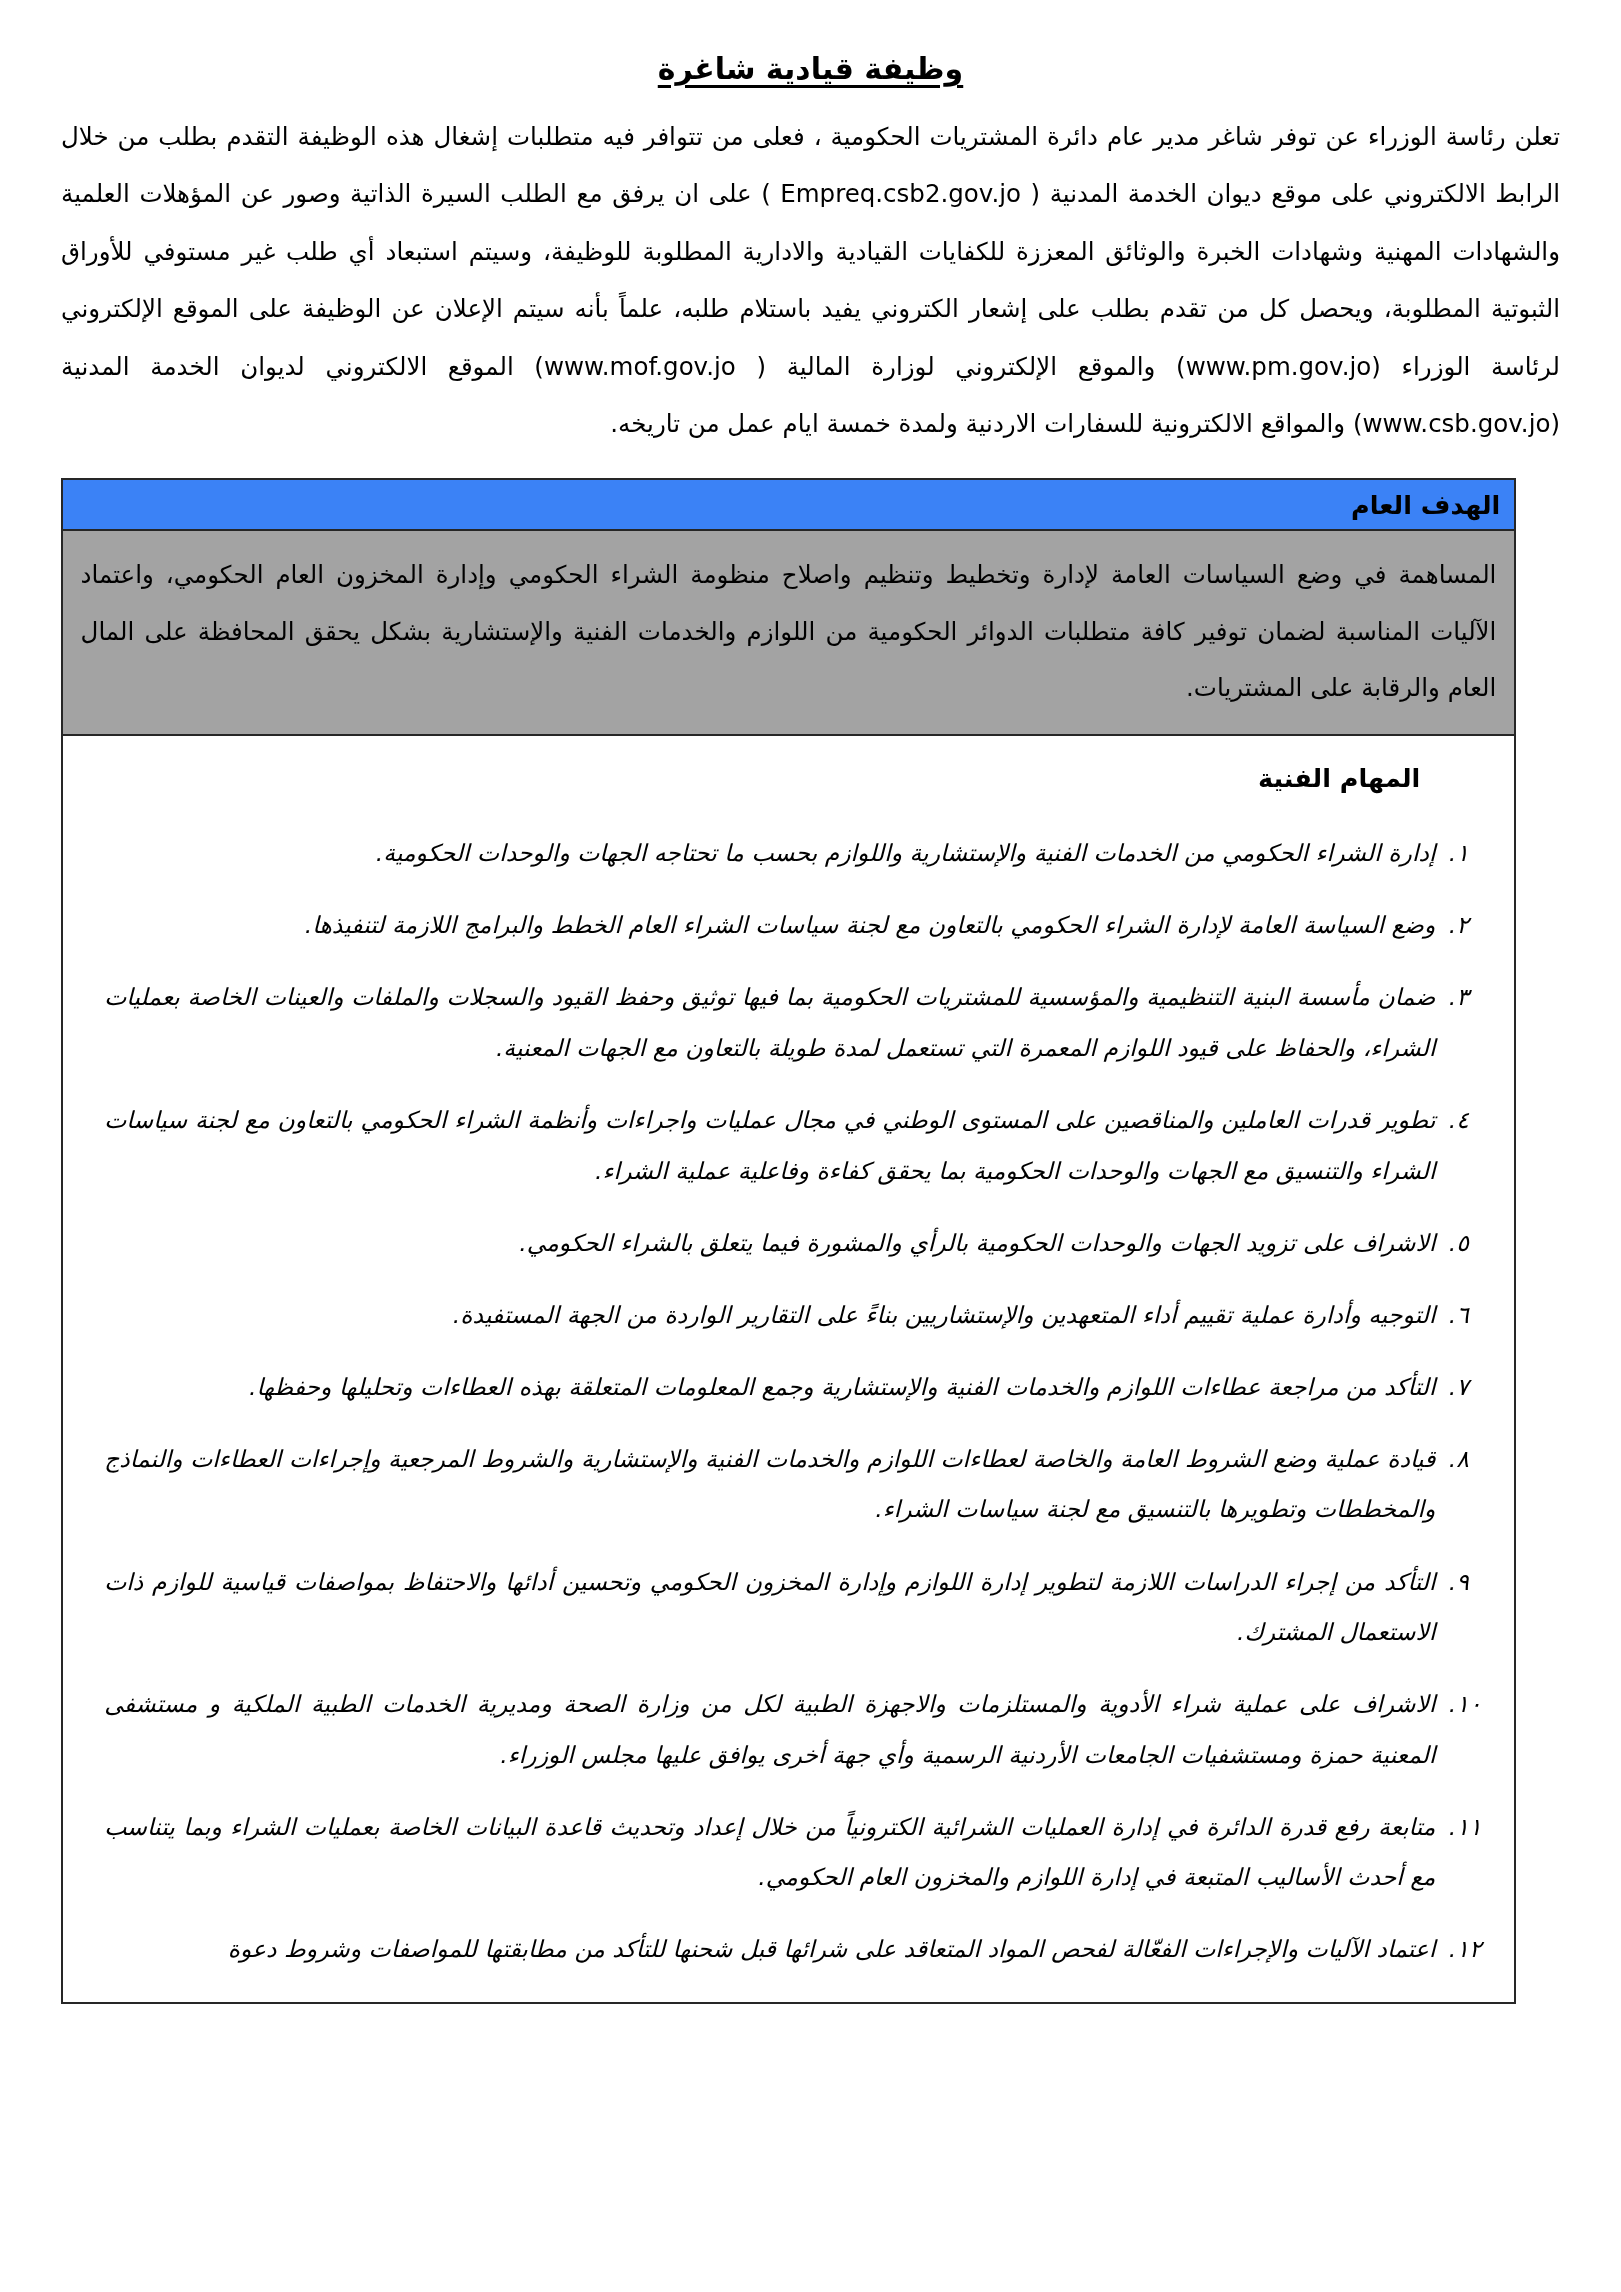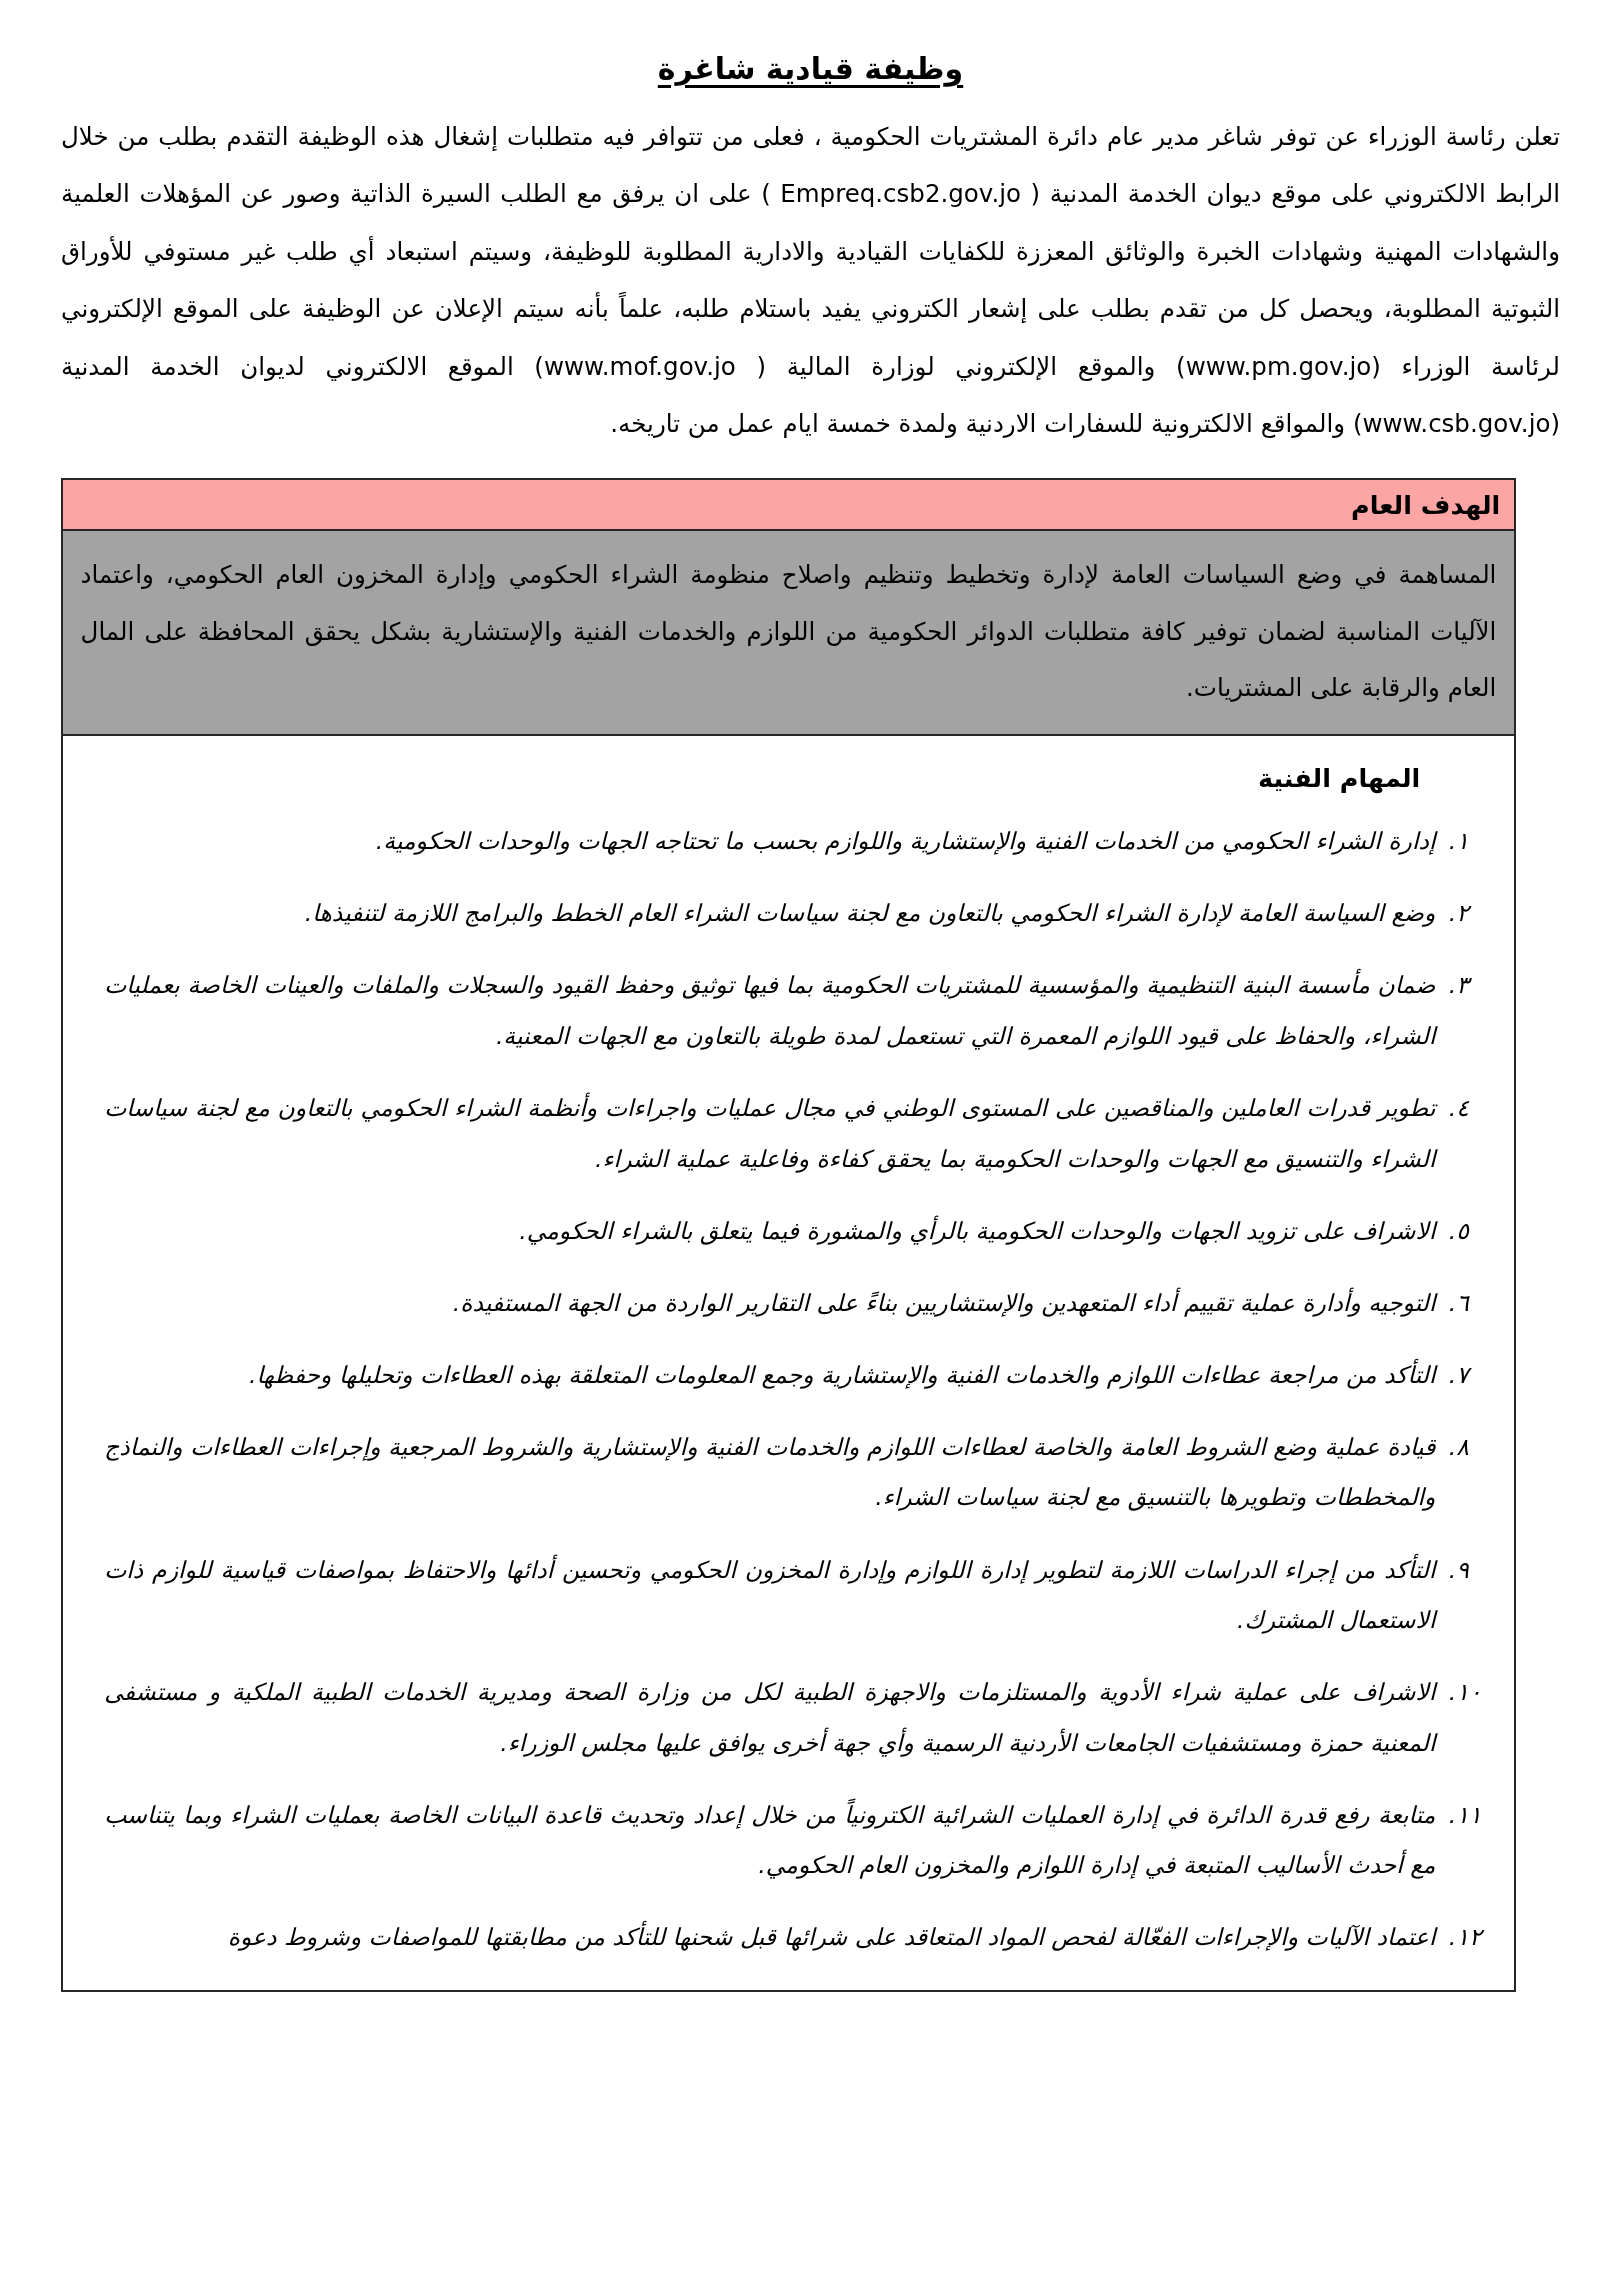--- a/index.html
+++ b/index.html
@@ -43,42 +43,42 @@
     border-bottom: 2px solid #262626;
     font-weight: bold;
   }
   .bar-blue {
     background: #c5d9f1;
     height: 55px;
     justify-content: center;
     font-size: 26.5px;
   }
   .bar-gray {
-    background: #fca5a5;
+    background: #3b82f6;
     height: 51px;
     padding: 0 13.7px;
     justify-content: flex-start;
     font-size: 25.5px;
   }
   .cell-objective {
     box-sizing: border-box;
     padding: 15.7px 17.6px 17.6px 17.6px;
     font-size: 24.5px;
     line-height: 2.3;
     text-align: justify;
     border-bottom: 2px solid #262626;
     background: #a3a3a3;
   }
   .cell-duties {
     box-sizing: border-box;
     padding: 27.4px 15.7px 5.9px 15.7px;
     background: #ffffff;
   }
   .sub-heading {
-    margin: 0 78px 23px 0;
+    margin: 0 78px 35px 0;
     font-size: 25.5px;
     font-weight: bold;
   }
   ol.tasks {
     list-style: arabic-indic;
     margin: 0;
     padding: 0 57px 0 25.5px;
     font-size: 23.5px;
     line-height: 2.15;
   }

